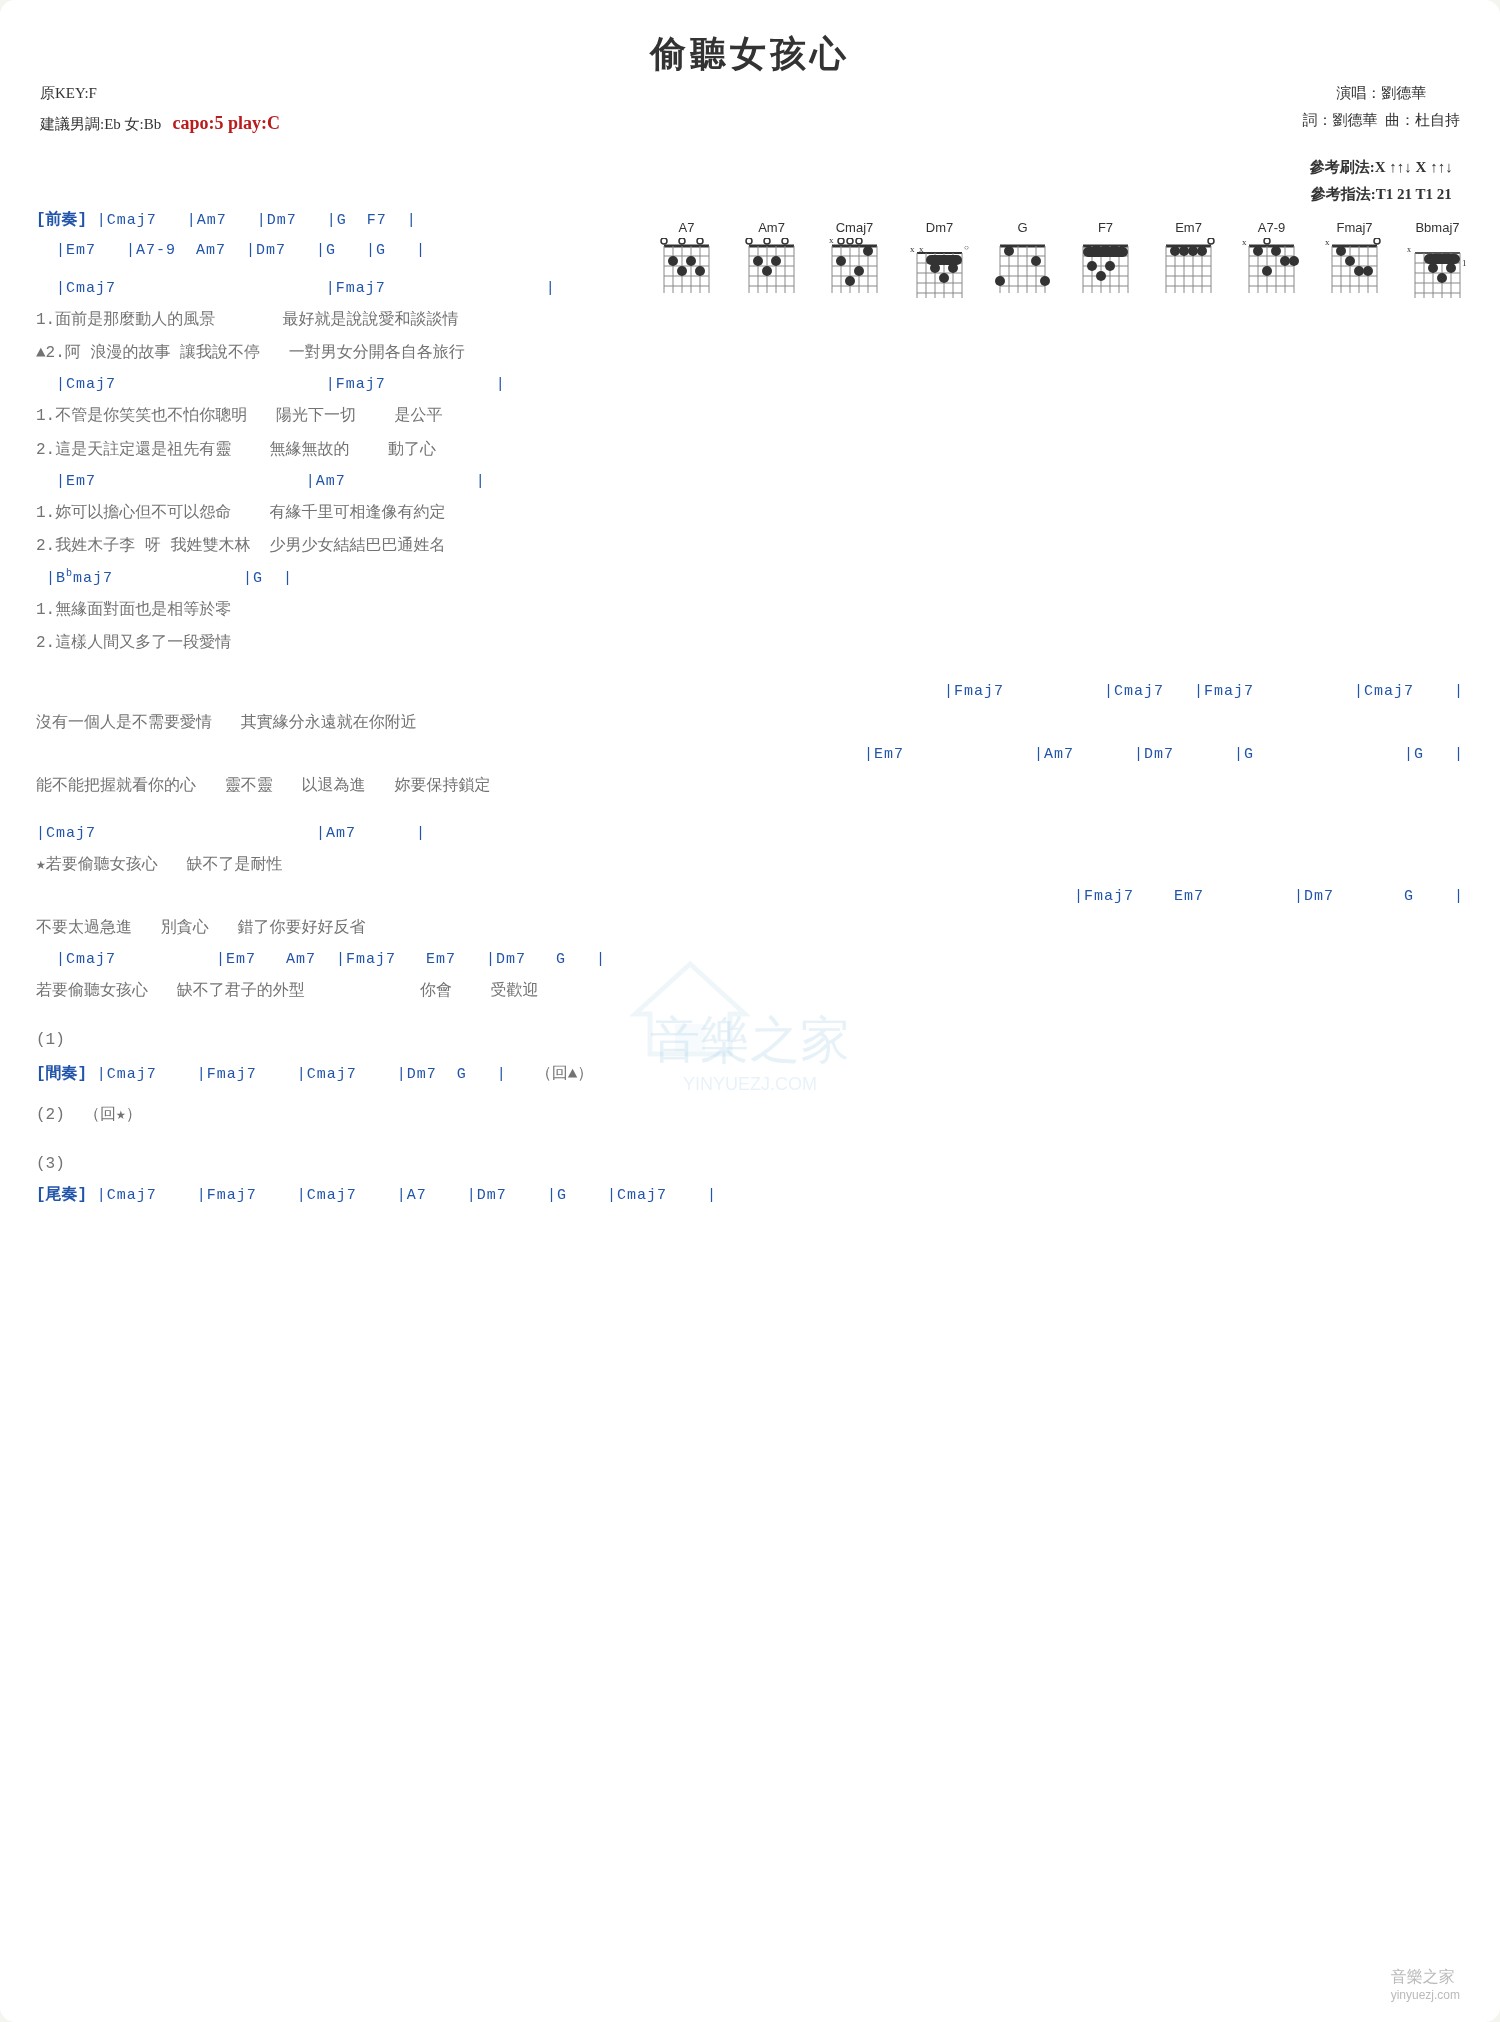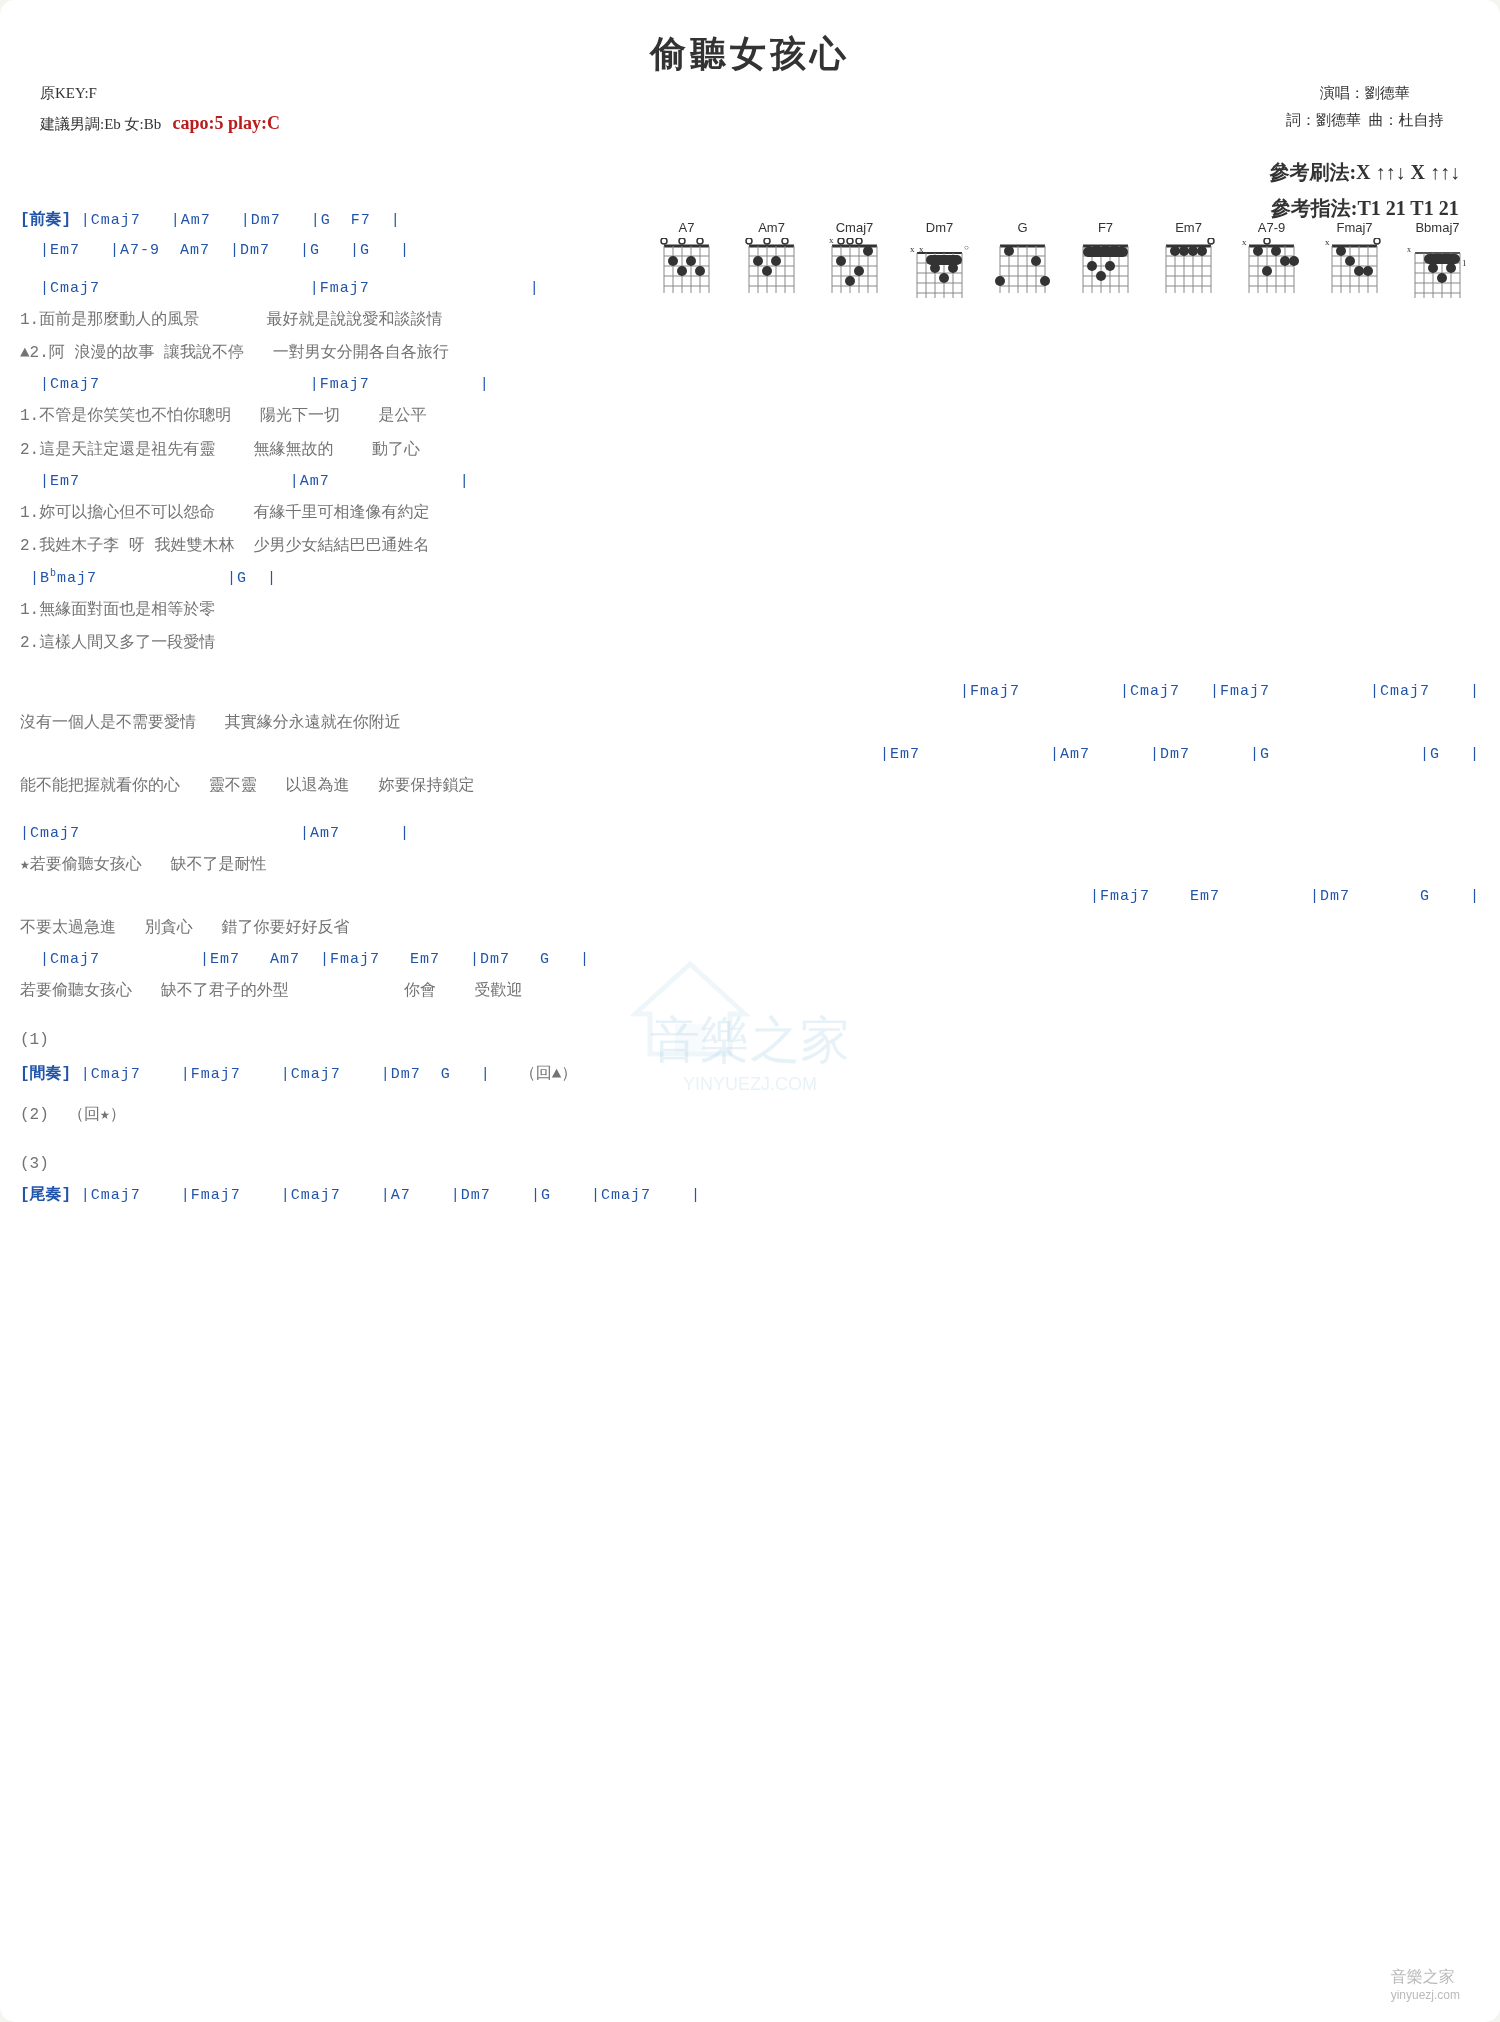--- a/index.html
+++ b/index.html
@@ -8,21 +8,21 @@
       font-family: 'SimSun', 'Ming', serif;
       width: 1500px;
       min-height: 2022px;
       position: relative;
       overflow-x: hidden;
     }
     .page {
       background: white;
       width: 1500px;
       min-height: 2022px;
-      padding: 30px 20px;
+      padding: 30px 36px;
       position: relative;
       border-radius: 15px;
     }
     .title {
       text-align: center;
       font-size: 36px;
       font-weight: bold;
       color: #333;
       margin-bottom: 15px;
       letter-spacing: 4px;
@@ -44,21 +44,21 @@
       position: absolute;
       right: 40px;
       top: 80px;
       font-size: 15px;
       color: #333;
       line-height: 1.8;
       text-align: center;
     }
     .strumming {
       margin-top: 20px;
-      font-size: 20px;
+      font-size: 15px;
       color: #333;
     }
     .chord-line {
       font-size: 15px;
       color: #2255aa;
       line-height: 1.6;
       margin-bottom: 2px;
       letter-spacing: 1px;
     }
     .lyric-line {

